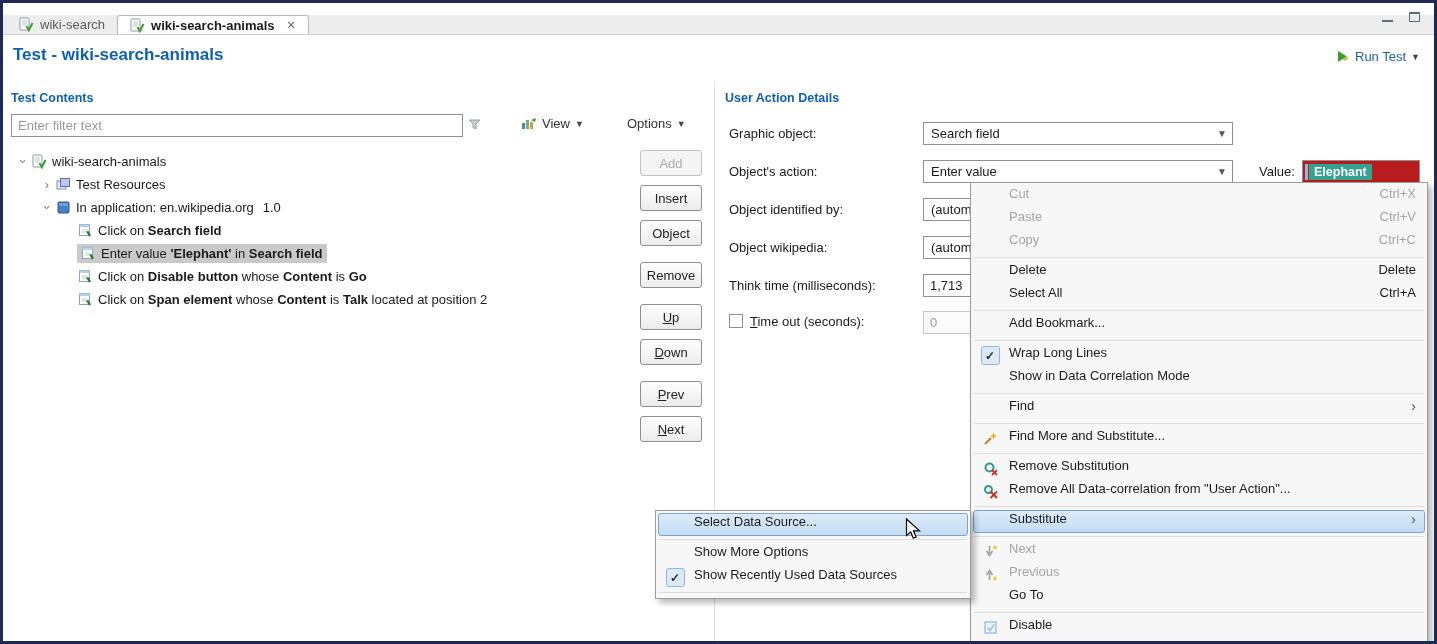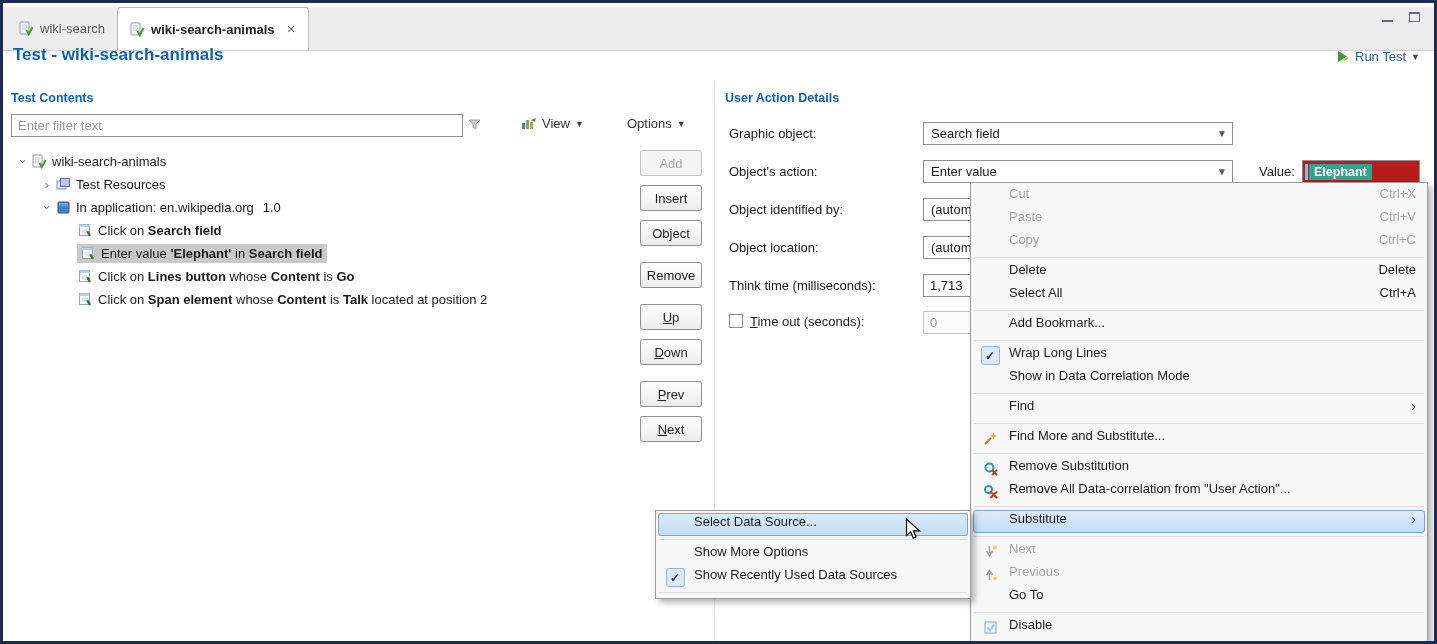--- a/index.html
+++ b/index.html
@@ -1,21 +1,21 @@
 <!DOCTYPE html>
 <html><head>
 <meta charset="utf-8">
 <style>
   * { margin:0; padding:0; box-sizing:border-box; }
   html,body { width:1437px; height:644px; font-family:"Liberation Sans", sans-serif; background:#fff; }
   .window { width:1437px; height:644px; border:3px solid #1D2A55; position:relative; background:#fff; overflow:hidden; }
   .inner { position:absolute; inset:0; overflow:hidden; }
 
   
-  .tabbar { position:absolute; left:0; top:4px; right:0; height:44px; background:#EDEDEE; border-bottom:1px solid #D0D0D0; display:flex; align-items:stretch; padding-left:4px; }
+  .tabbar { position:absolute; left:0; top:12px; right:0; height:20px; background:#EDEDEE; border-bottom:1px solid #D0D0D0; display:flex; align-items:stretch; padding-left:4px; }
   .tab { display:flex; align-items:center; gap:6px; padding:0 12px; font-size:13px; color:#5A5A5A; cursor:default; }
   .tab.active { background:#FFFFFF; border:1px solid #B9B9B9; border-bottom:none; border-radius:3px 3px 0 0; color:#1A1A1A; font-weight:bold; }
   .tab .close { margin-left:6px; color:#666; font-size:11px; font-weight:normal; }
   .win-controls { position:absolute; right:14px; top:9px; display:flex; gap:16px; align-items:flex-start; }
   .min-glyph { width:11px; height:2px; background:#5F6B7A; display:inline-block; margin-top:8px; }
   .max-glyph { width:11px; height:10px; border:1px solid #5F6B7A; border-top:2px solid #5F6B7A; display:inline-block; }
 
   
   .page-title { position:absolute; left:10px; top:42px; font-size:17px; font-weight:bold; color:#0F5FB2; }
   .run-test { position:absolute; right:14px; top:46px; display:flex; align-items:center; gap:5px; font-size:13px; color:#2060A8; }
@@ -189,21 +189,21 @@
                   <path d="M4 7h5M4 9h4" stroke="#C2CDD8"></path>
                   <path d="M8 8.5l3 5 2-1-2.5-4.5z" fill="#2F7A2F"></path>
                 </svg></span><span class="seg">Enter value </span><span class="seg b">'Elephant'</span><span class="seg"> in </span><span class="seg b">Search field</span></span>
           </div>
           <div class="tree-row" style="padding-left: 74px;">
             <span class="row-body"><span class="tree-icon icon-box"><svg width="15" height="15" viewBox="0 0 15 15">
                   <rect x="1.5" y="1.5" width="10" height="11" fill="#fff" stroke="#8FA3B8"></rect>
                   <rect x="1.5" y="1.5" width="10" height="2.5" fill="#B3D4F0"></rect>
                   <path d="M4 7h5M4 9h4" stroke="#C2CDD8"></path>
                   <path d="M8 8.5l3 5 2-1-2.5-4.5z" fill="#2F7A2F"></path>
-                </svg></span><span class="seg">Click on </span><span class="seg b">Lines button</span><span class="seg"> whose </span><span class="seg b">Content</span><span class="seg"> is </span><span class="seg b">Go</span></span>
+                </svg></span><span class="seg">Click on </span><span class="seg b">Disable button</span><span class="seg"> whose </span><span class="seg b">Content</span><span class="seg"> is </span><span class="seg b">Go</span></span>
           </div>
           <div class="tree-row" style="padding-left: 74px;">
             <span class="row-body"><span class="tree-icon icon-box"><svg width="15" height="15" viewBox="0 0 15 15">
                   <rect x="1.5" y="1.5" width="10" height="11" fill="#fff" stroke="#8FA3B8"></rect>
                   <rect x="1.5" y="1.5" width="10" height="2.5" fill="#B3D4F0"></rect>
                   <path d="M4 7h5M4 9h4" stroke="#C2CDD8"></path>
                   <path d="M8 8.5l3 5 2-1-2.5-4.5z" fill="#2F7A2F"></path>
                 </svg></span><span class="seg">Click on </span><span class="seg b">Span element</span><span class="seg"> whose </span><span class="seg b">Content</span><span class="seg"> is </span><span class="seg b">Talk</span><span class="seg"> located at position 2</span></span>
           </div>
         </div>
@@ -239,21 +239,21 @@
         <span class="sub-marker"></span>
         <span class="sub-text">Elephant</span>
       </div>
 
       <span class="field-label" style="top:121px;">Object identified by:</span>
       <div class="combo" style="top:117px;">
         <span class="cv">(automatic)</span>
         <span class="chevd">▼</span>
       </div>
 
-      <span class="field-label" style="top:159px;">Object location:</span>
+      <span class="field-label" style="top:159px;">Object wikipedia:</span>
       <div class="combo" style="top:155px;">
         <span class="cv">(automatic)</span>
         <span class="chevd">▼</span>
       </div>
 
       <span class="field-label" style="top:197px;">Think time (milliseconds):</span>
       <input class="text-input" style="top: 193px;" value="1,713">
 
       <span class="timeout-check"></span>
       <span class="field-label" style="left:34px; top:233px;"><u>T</u>ime out (seconds):</span>

